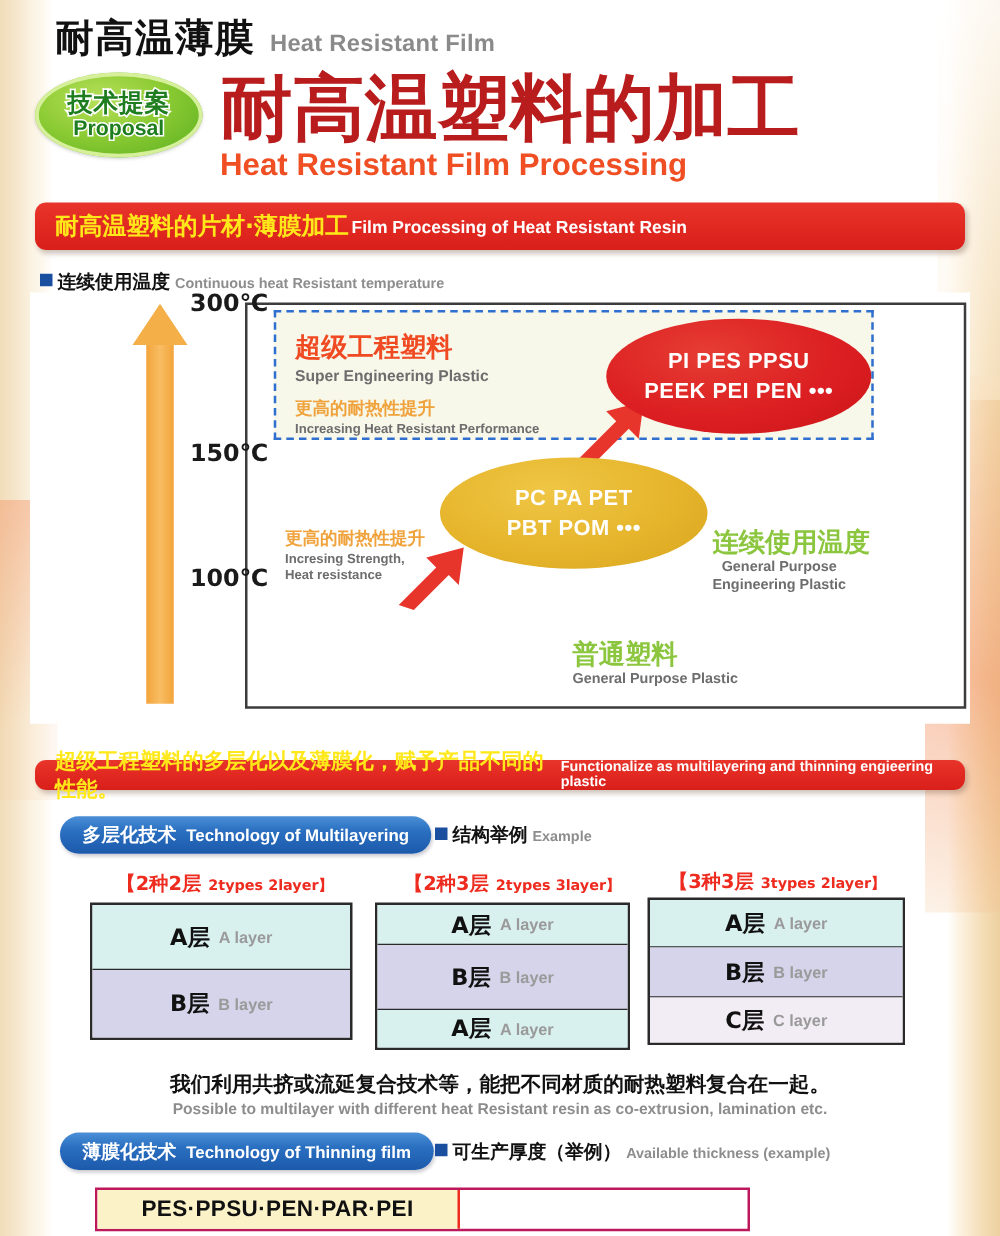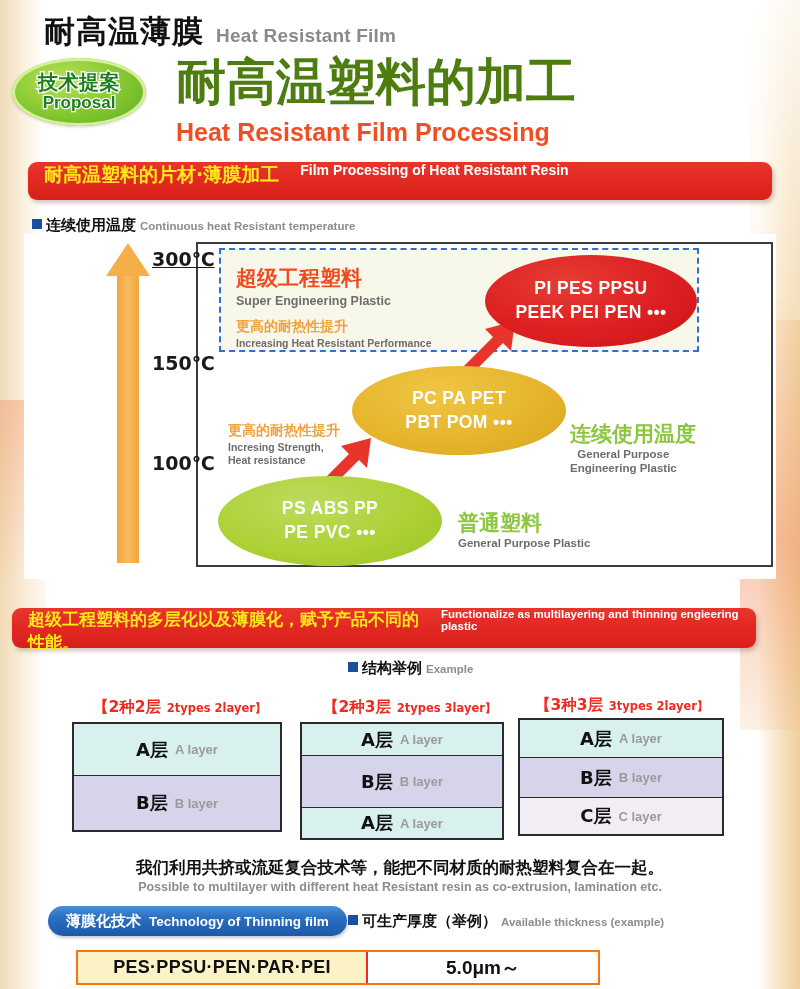--- a/index.html
+++ b/index.html
@@ -48,67 +48,67 @@
   .hdr-cn {
     font-size: 31px; font-weight: 700; color: #111; letter-spacing: 1px;
     font-family: "DejaVu Sans", sans-serif; line-height: 1;
   }
   .hdr-en {
     font-size: 19px; font-weight: 700; color: #8a8a8a; letter-spacing: 0.2px;
     line-height: 1; padding-bottom: 2px;
   }
 
   .badge {
-    position: absolute; left: 12px; top: 58px;
+    position: absolute; left: 28px; top: 58px;
     width: 134px; height: 68px; border-radius: 50%;
     background: radial-gradient(ellipse at 38% 32%, #b7e05a 0%, #8ccb33 45%, #56ad1f 100%);
     box-shadow: inset 0 0 0 3px #d6ef9a, 0 1px 3px rgba(0,0,0,0.18);
     display: flex; flex-direction: column; align-items: center; justify-content: center;
   }
   .badge-cn {
     font-family: "DejaVu Sans", sans-serif;
     font-size: 20px; font-weight: 700; color: #1e7d1e; line-height: 1.05;
     -webkit-text-stroke: 2.6px #ffffff; paint-order: stroke fill;
     letter-spacing: 0.5px;
   }
   .badge-en {
     font-size: 17px; font-weight: 700; color: #1e7d1e; line-height: 1.05;
     -webkit-text-stroke: 2.4px #ffffff; paint-order: stroke fill;
     margin-top: 1px;
   }
 
   .title-cn {
     position: absolute; left: 176px; top: 56px;
     font-family: "DejaVu Sans", sans-serif;
-    font-size: 50px; font-weight: 700; color: #4d7c0f; letter-spacing: 0px;
+    font-size: 58px; font-weight: 700; color: #b91c1c; letter-spacing: 0px;
     line-height: 1.05;
   }
   .title-en {
     position: absolute; left: 176px; top: 118px;
     font-size: 25px; font-weight: 700; color: #f04e23; letter-spacing: 0px;
   }
 
   
   .red-banner {
     position: absolute;
     background: linear-gradient(to bottom, #e8352b 0%, #e22a22 45%, #d81f1a 100%);
     border-radius: 9px;
     box-shadow: 2px 3px 4px rgba(120,90,70,0.35);
-    display: flex; gap: 21px;
+    display: flex; align-items: center; gap: 2px;
     padding: 0 16px;
   }
   .rb-cn {
     font-family: "DejaVu Sans", sans-serif;
     font-size: 19px; font-weight: 700; color: #ffe81a; letter-spacing: 0px;
   }
   .rb-en {
     font-size: 14px; font-weight: 700; color: #ffffff; letter-spacing: 0px;
   }
   #banner1 { left: 28px; top: 162px; width: 744px; height: 38px; }
-  #banner2 { left: 12px; top: 608px; width: 744px; height: 40px; }
+  #banner2 { left: 28px; top: 608px; width: 744px; height: 24px; }
   #banner2 .rb-cn { font-size: 17px; }
   #banner2 .rb-en { font-size: 11.5px; }
 
   
   .sq-label { position: absolute; display: flex; align-items: baseline; gap: 4px; }
   .blue-sq { width: 10px; height: 10px; background: #1a4fa0; display: inline-block; position: relative; top: -1px;}
   .sq-cn { font-family: "DejaVu Sans", sans-serif; font-size: 15px; font-weight: 700; color: #111; }
   .sq-en { font-size: 11.5px; font-weight: 700; color: #8d8d8d; }
 
   
@@ -129,21 +129,21 @@
     background: linear-gradient(to right, #f7a93c, #f5b košt);
     background: linear-gradient(to right, #f3a43a 0%, #f8bd63 50%, #f3a43a 100%);
   }
   .arrow-up .head {
     position: absolute; left: 0; top: 0; width: 0; height: 0;
     border-left: 22px solid transparent; border-right: 22px solid transparent;
     border-bottom: 33px solid #f5af48;
   }
 
   .tick { position: absolute; font-size: 19px; font-weight: 700; color: #1a1a1a; font-family: "DejaVu Sans", sans-serif; }
-  #tick300 { left: 152px; top: 248px; text-decoration: underline; }
+  #tick300 { left: 152px; top: 232px; }
   #tick150 { left: 152px; top: 352px; }
   #tick100 { left: 152px; top: 452px; }
 
   #dashbox {
     position: absolute; left: 219px; top: 248px; width: 480px; height: 104px;
     border: 2px dashed #2f6fd0; background: #f7f7ea;
   }
   .dash-cn-red { position: absolute; left: 236px; top: 264px; font-family: "DejaVu Sans", sans-serif; font-size: 21px; font-weight: 700; color: #f04a23; }
   .dash-en-gray { position: absolute; left: 236px; top: 294px; font-size: 12.5px; font-weight: 700; color: #6d6d6d; }
   .dash-cn-org { position: absolute; left: 236px; top: 318px; font-family: "DejaVu Sans", sans-serif; font-size: 14px; font-weight: 700; color: #f0a33c; }
@@ -234,21 +234,21 @@
     white-space: nowrap;
   }
   .cap-en {
     position: absolute; left: 400px; transform: translateX(-50%); top: 880px;
     font-size: 12.5px; font-weight: 700; color: #8d8d8d; white-space: nowrap;
   }
 
   
   #thick-table {
     position: absolute; left: 76px; top: 950px; width: 524px; height: 35px;
-    border: 2px solid #f97316; display: flex;
+    border: 2px solid #be185d; display: flex;
   }
   #thick-left {
     width: 290px; background: #fbf2c8; display: flex; align-items: center; justify-content: center;
     border-right: 2px solid #ee2b1f;
     font-size: 18px; font-weight: 700; color: #111; letter-spacing: 0.3px;
   }
   #thick-right {
     flex: 1; background: #ffffff; display: flex; align-items: center; justify-content: center;
     font-size: 19px; font-weight: 700; color: #111;
   }
@@ -319,36 +319,36 @@
   <div class="ellipse" id="ell-red">
     <span class="ell-row">PI  PES  PPSU</span>
     <span class="ell-row">PEEK  PEI  PEN •••</span>
   </div>
 
   <div class="ellipse" id="ell-yellow">
     <span class="ell-row">PC  PA  PET</span>
     <span class="ell-row">PBT  POM •••</span>
   </div>
 
-  <div class="ellipse" id="ell-green">
-    <span class="ell-row">PS  ABS  PP</span>
-    <span class="ell-row">PE  PVC •••</span>
-  </div>
 
   <div class="legend-cn-green" id="leg1-cn">连续使用温度</div>
   <div class="legend-en-gray" id="leg1-en">General Purpose<br>Engineering Plastic</div>
 
   <div class="legend-cn-green" id="leg2-cn">普通塑料</div>
   <div class="legend-en-gray" id="leg2-en">General Purpose Plastic</div>
 
   <div class="red-banner" id="banner2">
     <span class="rb-cn">超级工程塑料的多层化以及薄膜化，赋予产品不同的性能。</span>
     <span class="rb-en">Functionalize as multilayering and thinning engieering plastic</span>
   </div>
 
+  <div class="pill" id="pill1">
+    <span class="pill-cn">多层化技术</span>
+    <span class="pill-en">Technology of Multilayering</span>
+  </div>
 
   <div class="sq-label" id="lbl-example">
     <span class="blue-sq"></span>
     <span class="sq-cn">结构举例</span>
     <span class="sq-en">Example</span>
   </div>
 
   <div class="col-title" id="title1">
     <span class="cn">【2种2层</span>
     <span class="en">2types 2layer】</span>
@@ -411,16 +411,15 @@
   </div>
 
   <div class="sq-label" id="lbl-thickness">
     <span class="blue-sq"></span>
     <span class="sq-cn">可生产厚度（举例）</span>
     <span class="sq-en">Available thickness (example)</span>
   </div>
 
   <div id="thick-table">
     <div id="thick-left">PES·PPSU·PEN·PAR·PEI</div>
-    <div id="thick-right">5.0μm～</div>
   </div>
 
 </div>
 
 </body></html>

